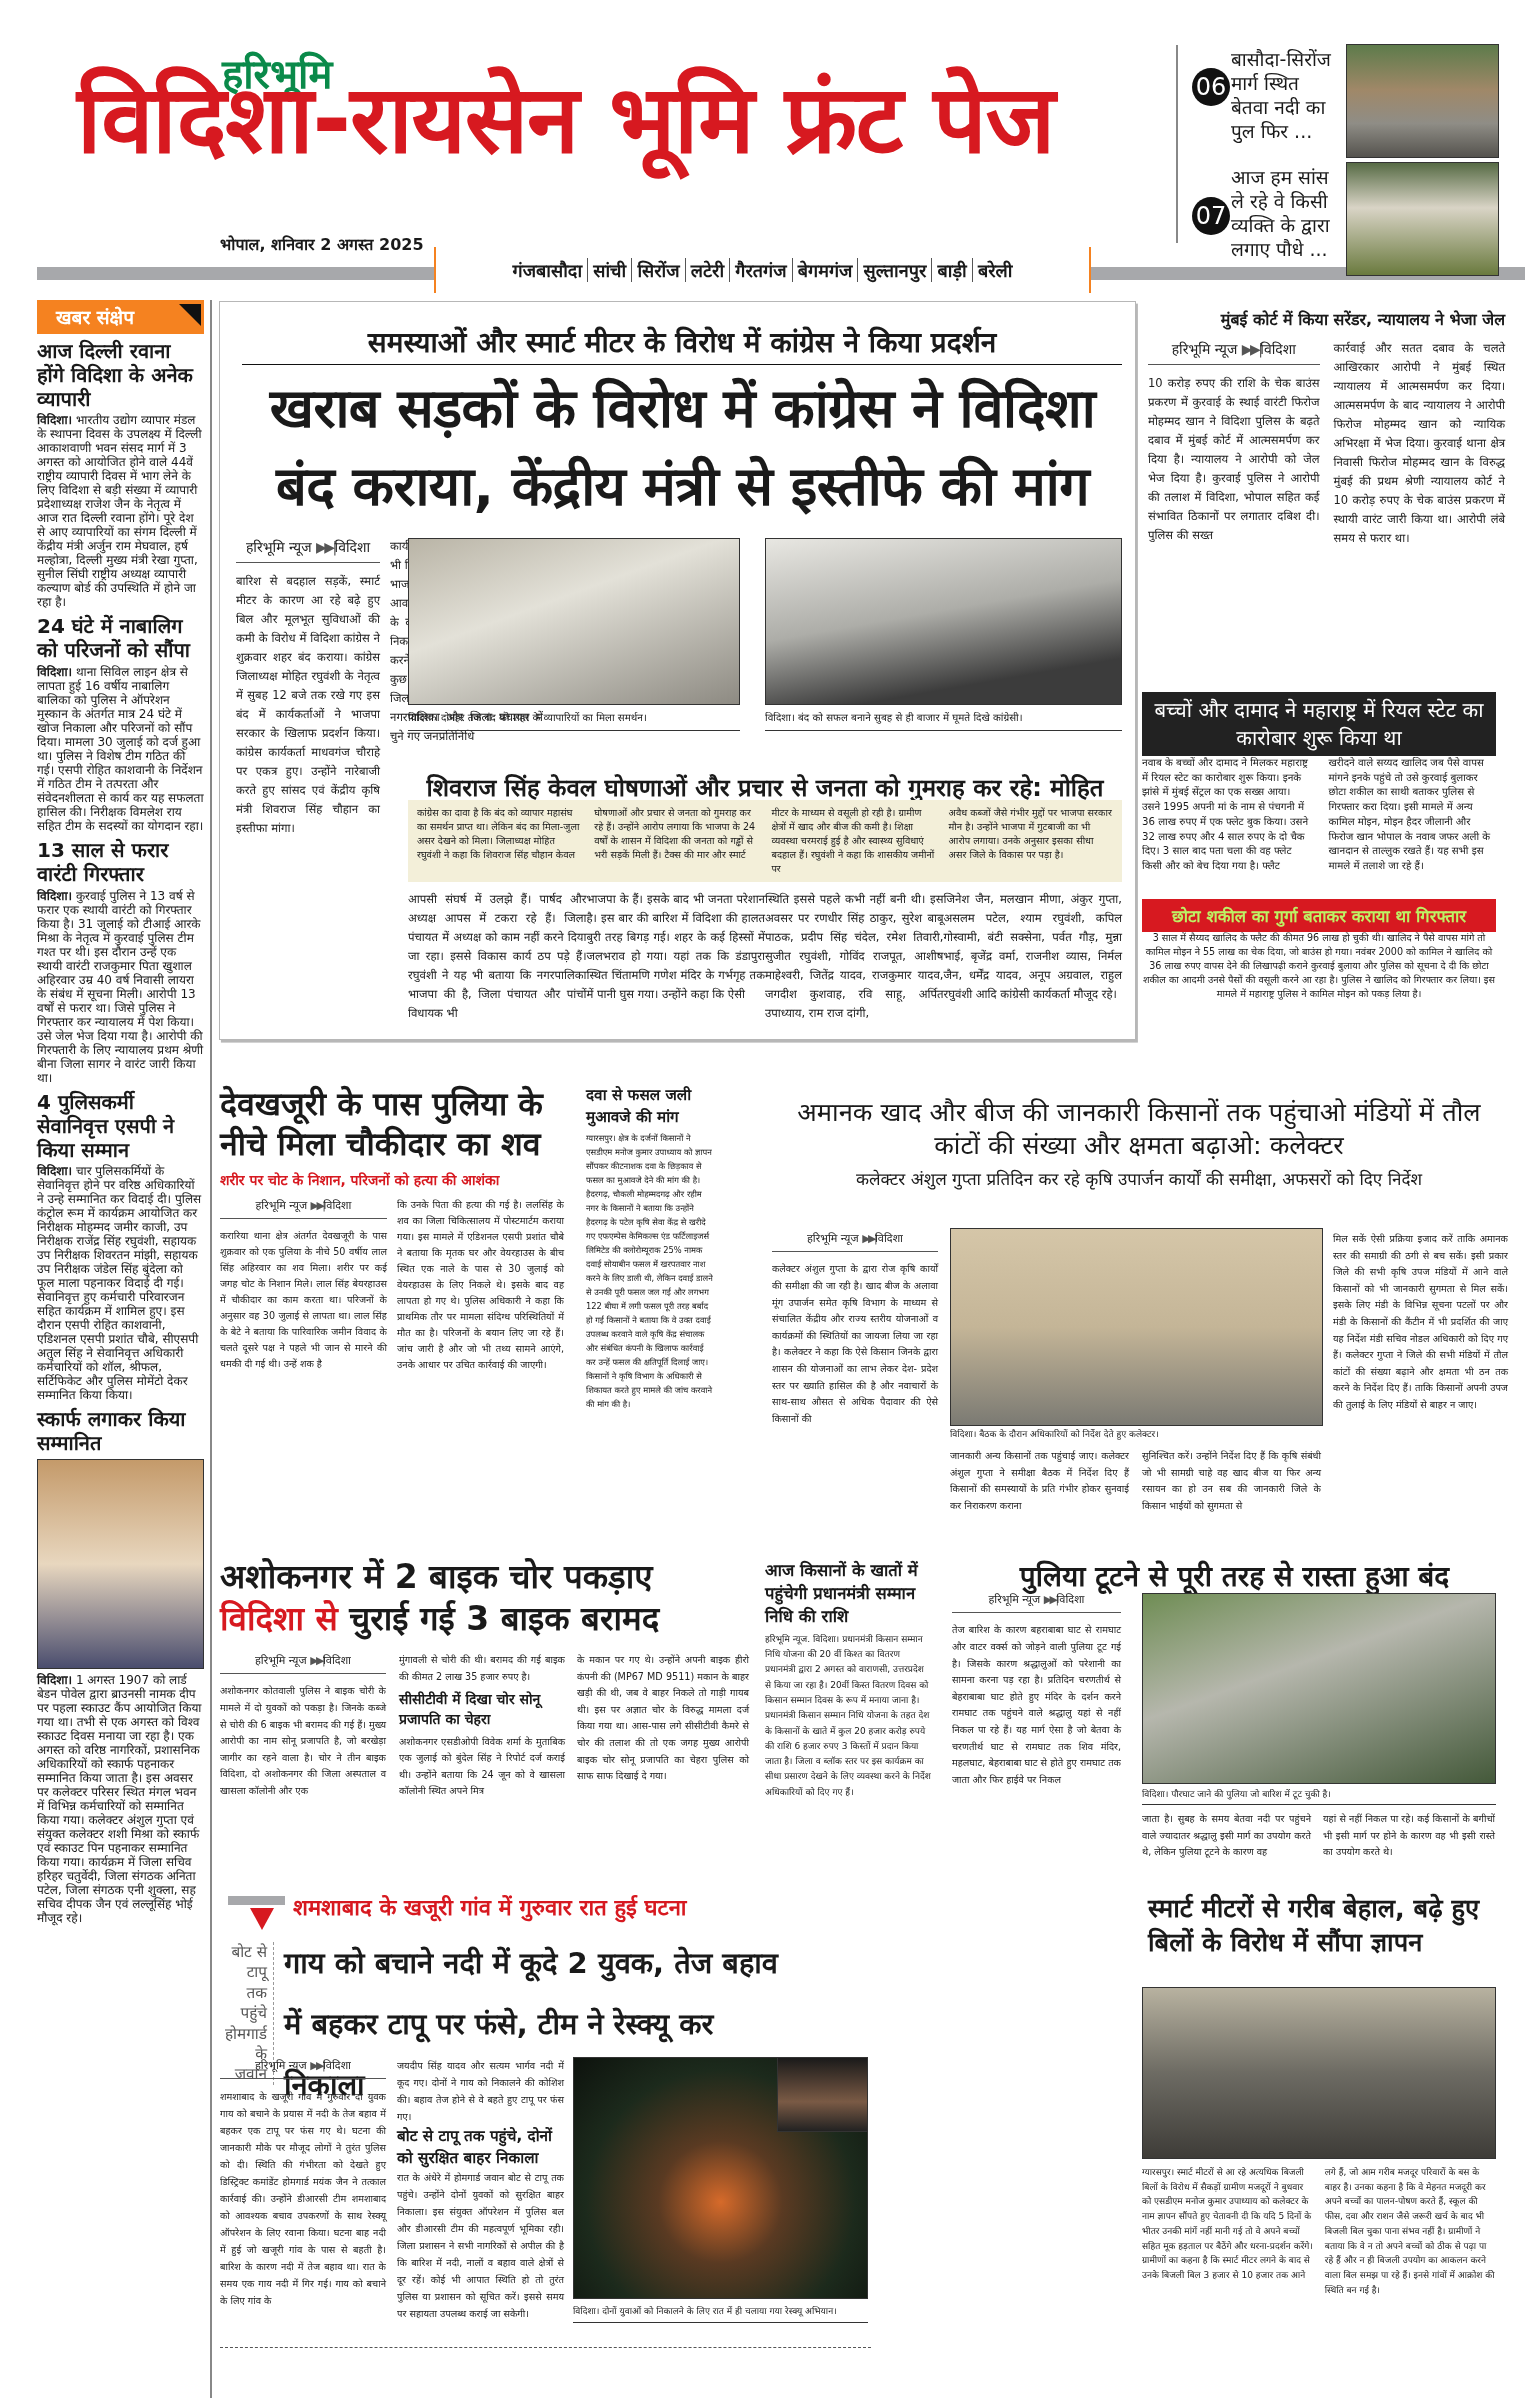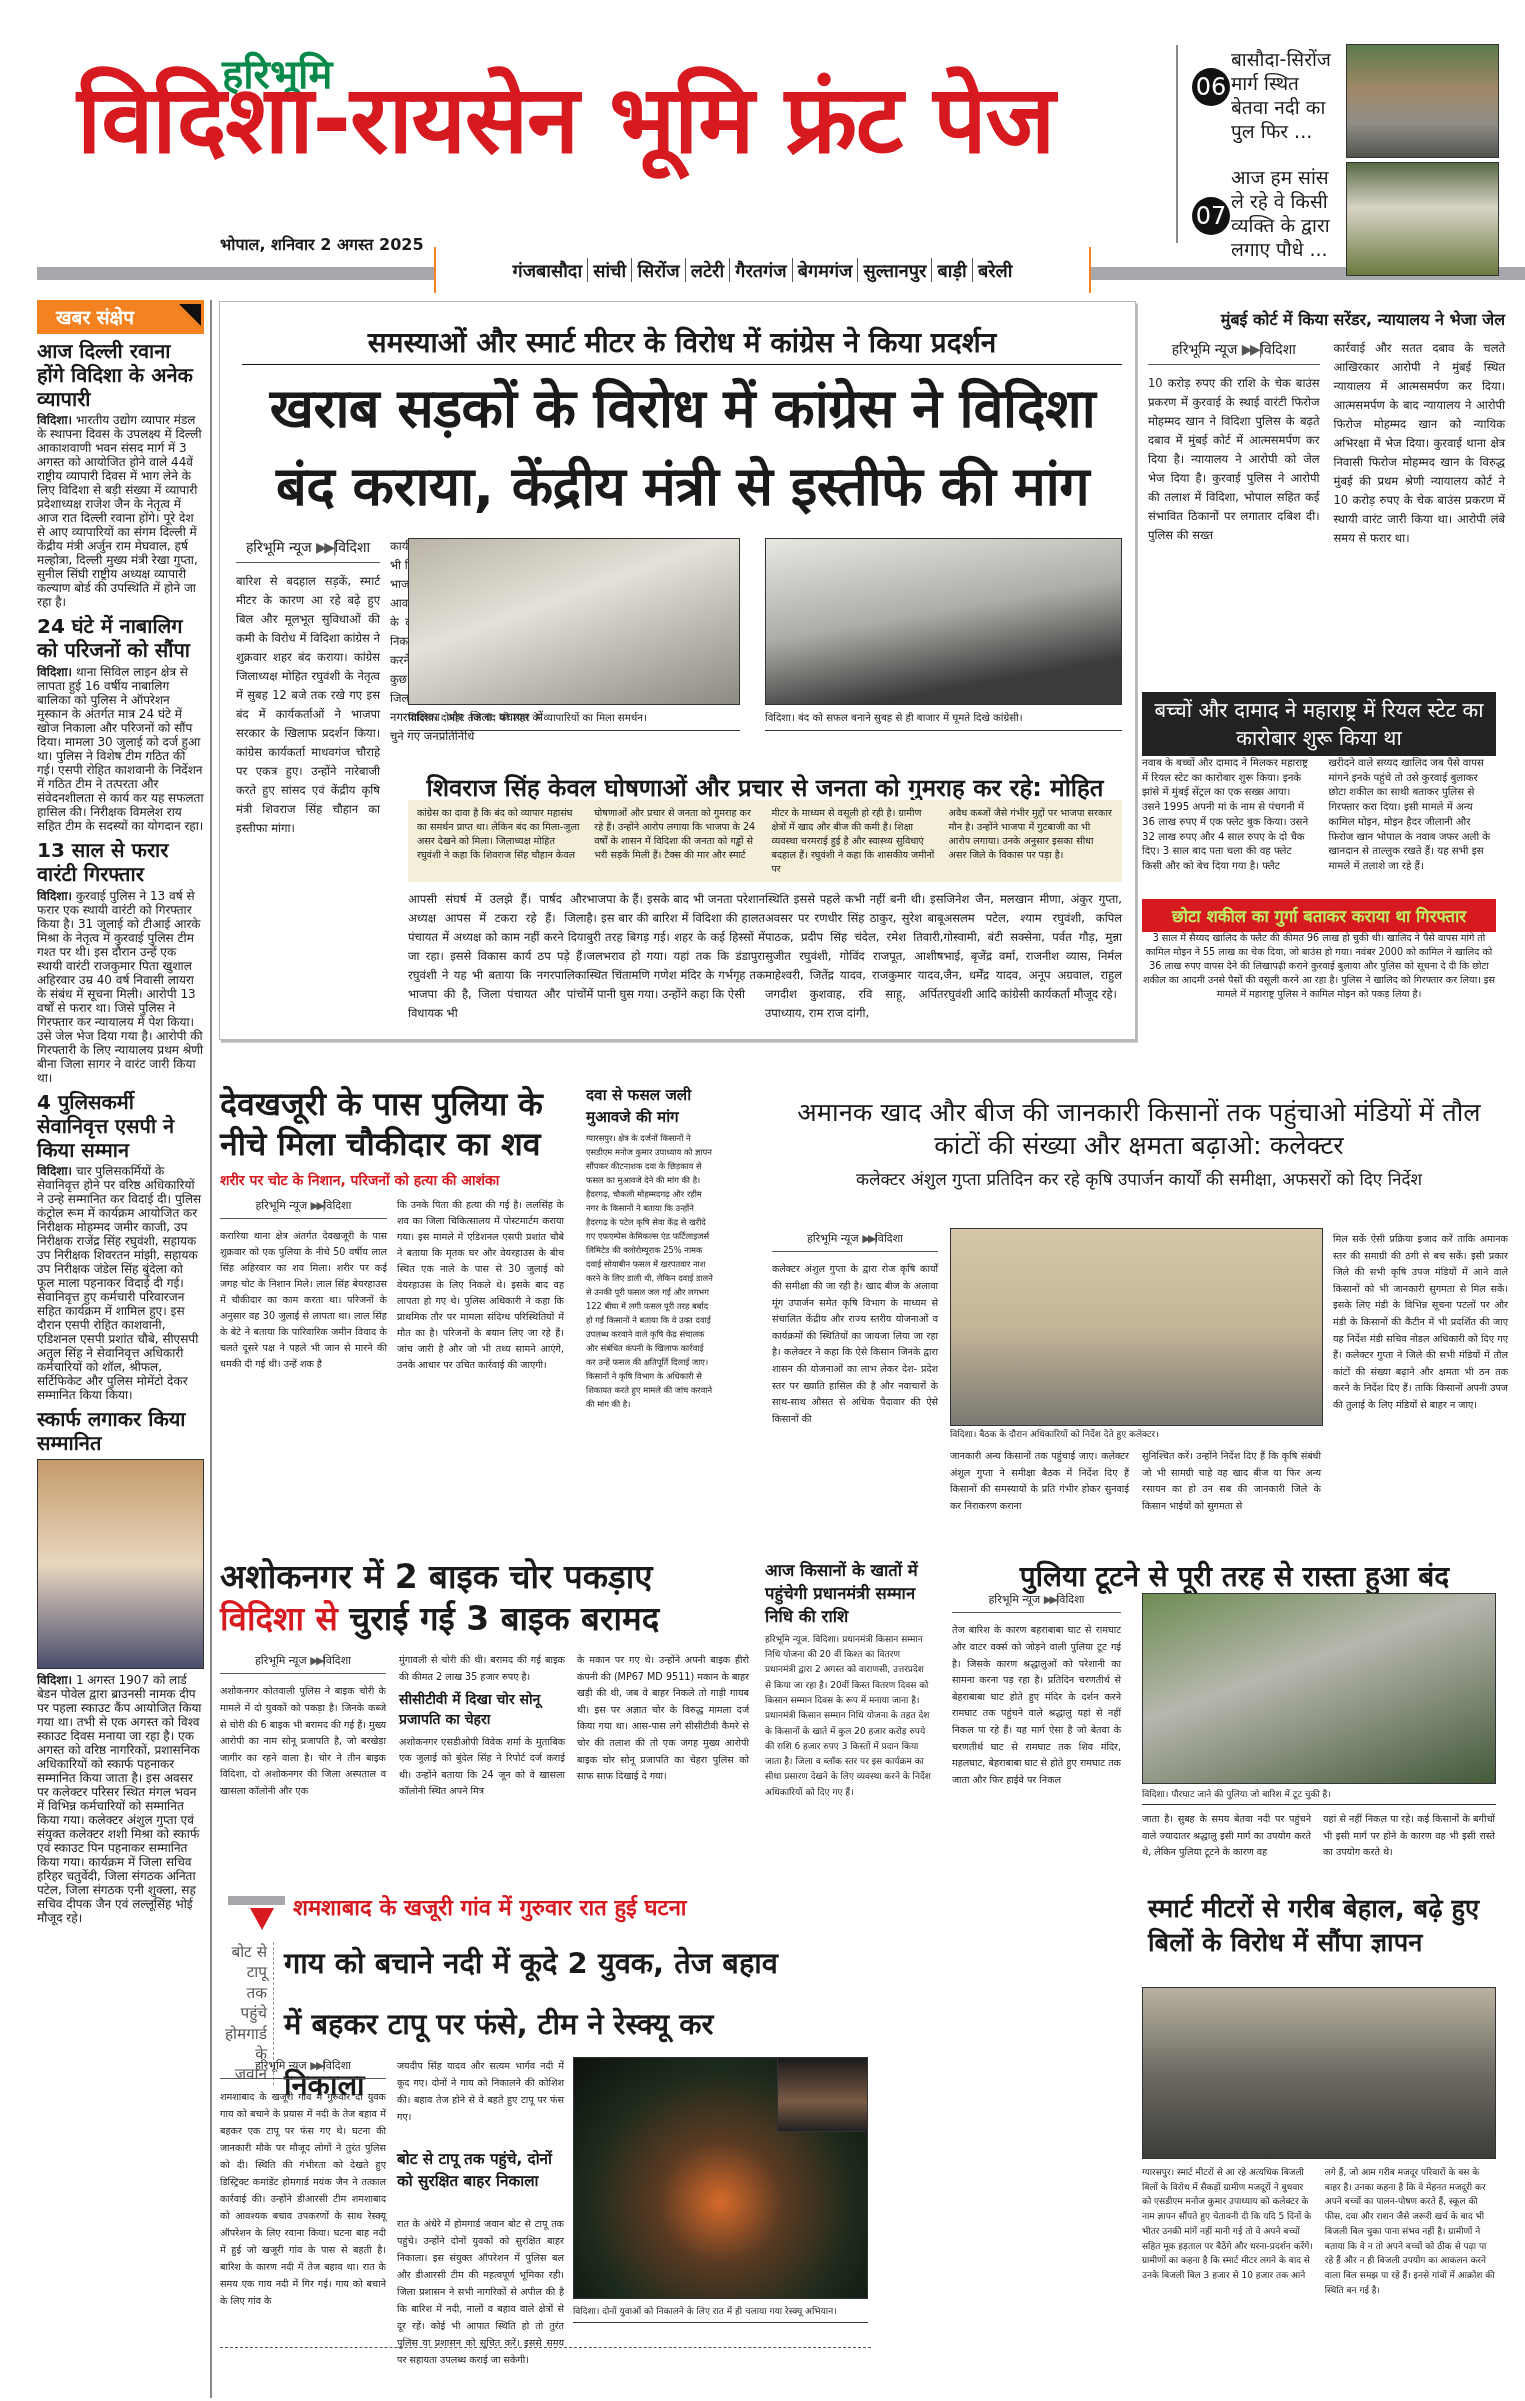--- a/index.html
+++ b/index.html
@@ -200,21 +200,21 @@
 <div class="abs" style="left:250px;top:1908px;width:0;height:0;border-left:12.8px solid transparent;border-right:12.8px solid transparent;border-top:22px solid #d71920"></div>
 <div class="abs" style="left:293px;top:1891px;width:510px;font-size:22px;font-weight:bold;color:#d71920">शमशाबाद के खजूरी गांव में गुरुवार रात हुई घटना</div>
 <div class="abs" style="left:223px;top:1942px;width:51px;font-size:15.3px;line-height:20.4px;color:#555;text-align:right;border-right:1.3px dashed #999;padding-right:6px">बोट से टापू तक पहुंचे होमगार्ड के जवान</div>
 <div class="abs" style="left:284px;top:1933px;width:498px;font-size:29px;line-height:61px;font-weight:bold">गाय को बचाने नदी में कूदे 2 युवक, तेज बहाव में बहकर टापू पर फंसे, टीम ने रेस्क्यू कर निकाला</div>
 <div class="abs" style="left:220px;top:2057px;width:166px">
   <div class="byline" style="font-size:11px"><span>हरिभूमि न्यूज</span> <span class="arr">▶▶|</span><span>विदिशा</span></div>
   <div class="txt-s" style="font-size:9.6px;line-height:17px">शमशाबाद के खजूरी गांव में गुरुवार दो युवक गाय को बचाने के प्रयास में नदी के तेज बहाव में बहकर एक टापू पर फंस गए थे। घटना की जानकारी मौके पर मौजूद लोगों ने तुरंत पुलिस को दी। स्थिति की गंभीरता को देखते हुए डिस्ट्रिक्ट कमांडेंट होमगार्ड मयंक जैन ने तत्काल कार्रवाई की। उन्होंने डीआरसी टीम शमशाबाद को आवश्यक बचाव उपकरणों के साथ रेस्क्यू ऑपरेशन के लिए रवाना किया। घटना बाह नदी में हुई जो खजूरी गांव के पास से बहती है। बारिश के कारण नदी में तेज बहाव था। रात के समय एक गाय नदी में गिर गई। गाय को बचाने के लिए गांव के</div>
 </div>
 <div class="abs" style="left:397px;top:2057px;width:167px">
   <div class="txt-s" style="font-size:9.6px;line-height:17px">जयदीप सिंह यादव और सत्यम भार्गव नदी में कूद गए। दोनों ने गाय को निकालने की कोशिश की। बहाव तेज होने से वे बहते हुए टापू पर फंस गए।</div>
-  <div style="font-size:15.3px;font-weight:bold;line-height:22px;margin:23px 0">बोट से टापू तक पहुंचे, दोनों को सुरक्षित बाहर निकाला</div>
+  <div style="font-size:15.3px;font-weight:bold;line-height:22px;margin:0 0">बोट से टापू तक पहुंचे, दोनों को सुरक्षित बाहर निकाला</div>
   <div class="txt-s" style="font-size:9.6px;line-height:17px">रात के अंधेरे में होमगार्ड जवान बोट से टापू तक पहुंचे। उन्होंने दोनों युवकों को सुरक्षित बाहर निकाला। इस संयुक्त ऑपरेशन में पुलिस बल और डीआरसी टीम की महत्वपूर्ण भूमिका रही। जिला प्रशासन ने सभी नागरिकों से अपील की है कि बारिश में नदी, नालों व बहाव वाले क्षेत्रों से दूर रहें। कोई भी आपात स्थिति हो तो तुरंत पुलिस या प्रशासन को सूचित करें। इससे समय पर सहायता उपलब्ध कराई जा सकेगी।</div>
 </div>
 <div class="abs photo" style="left:573px;top:2057px;width:295px;height:242px;background:radial-gradient(ellipse at 50% 60%,#d66a2a 0%,#5a3a22 30%,#1c2a1c 65%,#0d120d 100%)"></div>
 <div class="abs photo" style="left:777px;top:2057px;width:91px;height:75px;background:linear-gradient(180deg,#1a1a1a,#7a5a45 60%,#222)"></div>
 <div class="abs" style="left:573px;top:2304px;width:295px;font-size:9px;border-bottom:1.9px solid #333;padding-bottom:5.1px">विदिशा। दोनों युवाओं को निकालने के लिए रात में ही चलाया गया रेस्क्यू अभियान।</div>
 <div class="abs" style="left:220px;top:2347px;width:651px;border-top:1.3px dashed #555"></div>
 
 <div class="abs" style="left:1148px;top:1891px;width:357px;font-size:25.5px;line-height:34px;font-weight:bold">स्मार्ट मीटरों से गरीब बेहाल, बढ़े हुए बिलों के विरोध में सौंपा ज्ञापन</div>
 <div class="abs photo" style="left:1142px;top:1987px;width:354px;height:172px;background:linear-gradient(180deg,#b8b2a0,#6d6b63 50%,#3e3c38)"></div>
 <div class="abs" style="left:1142px;top:2165px;width:354px;display:flex;gap:11.5px">

